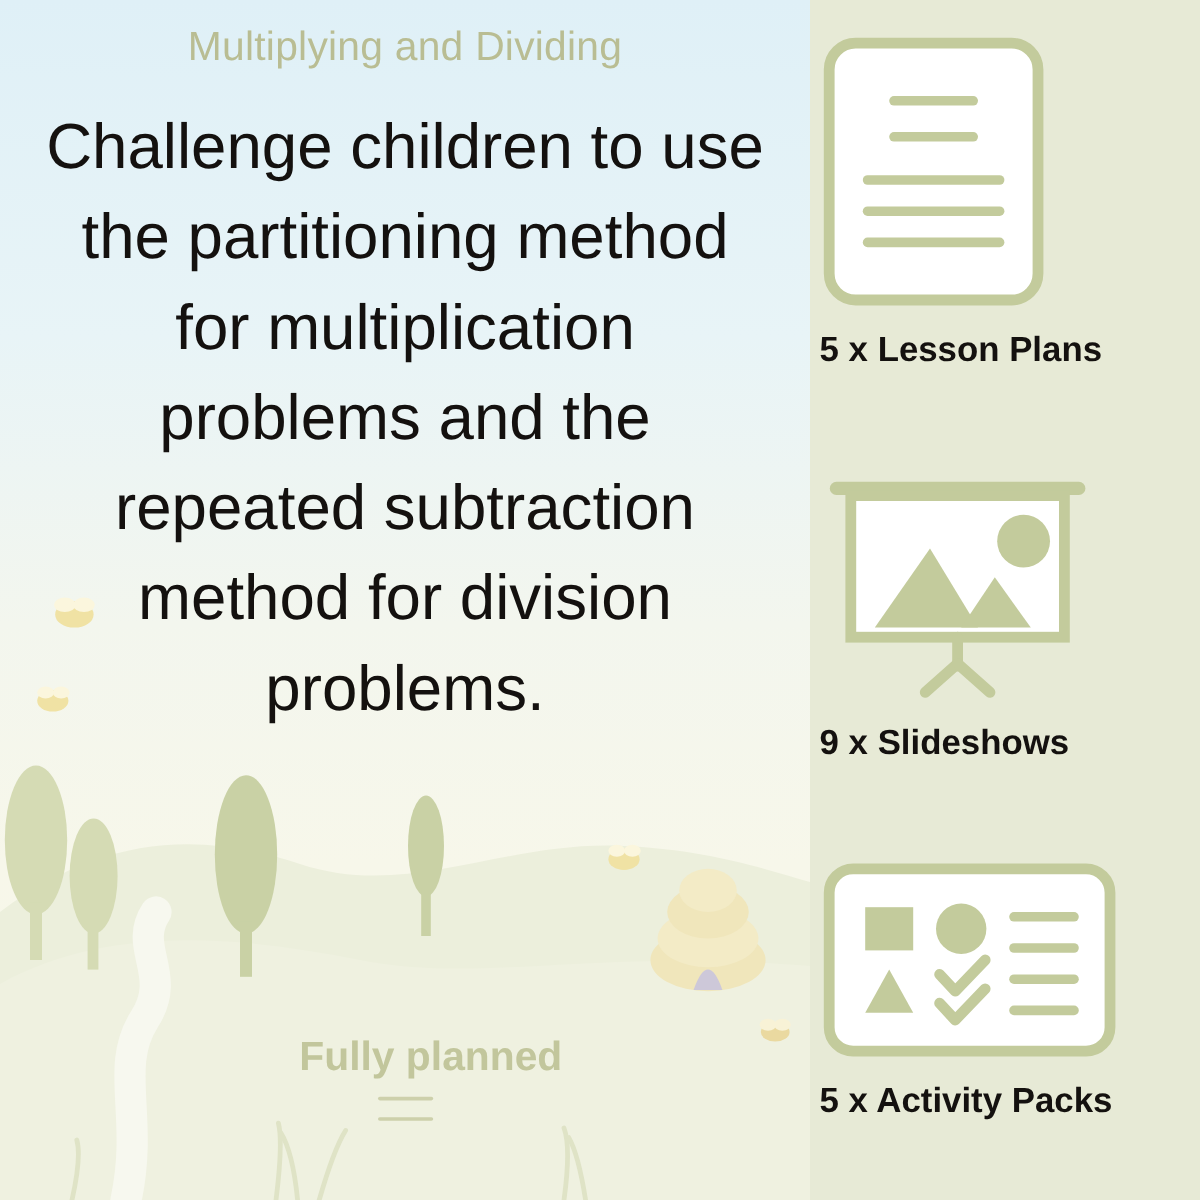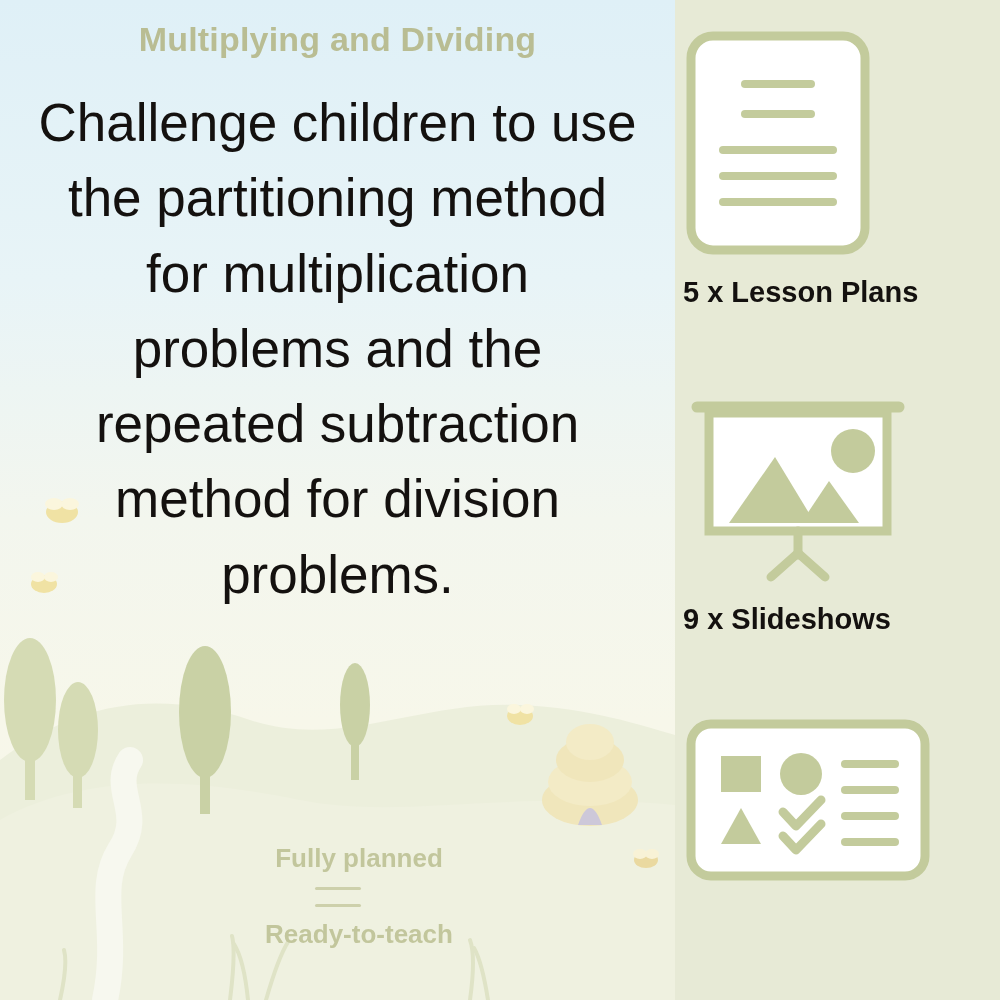--- a/index.html
+++ b/index.html
@@ -42,21 +42,21 @@
     z-index: 5;
     width: 100%;
     height: 100%;
     display: flex;
     flex-direction: column;
     align-items: center;
   }
   .eyebrow {
     margin-top: 20px;
     font-size: 34px;
-    font-weight: bold;
+    font-weight: normal;
     color: #b9bd93;
     letter-spacing: 0.2px;
     text-align: center;
   }
   .headline {
     margin-top: 26px;
     width: 610px;
     text-align: center;
     font-size: 53px;
     line-height: 1.42;
@@ -65,21 +65,21 @@
   }
   .features {
     position: absolute;
     bottom: 52px;
     left: 0;
     width: 675px;
     text-align: center;
     color: #c2c69c;
   }
   .feature {
-    font-size: 26px;
+    font-size: 34px;
     font-weight: bold;
     line-height: 1.05;
     padding-left: 43px;
   }
   .feature-sep {
     width: 46px;
     height: 3px;
     background: #cdd0ab;
     margin: 14px auto;
     border-radius: 2px;
@@ -183,21 +183,20 @@
 
     <div class="left-content">
       <div class="eyebrow">Multiplying and Dividing</div>
       <div class="headline">Challenge children to use the partitioning method for multiplication problems and the repeated subtraction method for division problems.</div>
     </div>
 
     <div class="features">
       <div class="feature">Fully planned</div>
       <div class="feature-sep"></div>
       <div class="feature-sep"></div>
-      <div class="feature">Ready-to-teach</div>
     </div>
   </div>
 
   <div class="right">
 
     <div class="right-item item-1">
       <div class="icon-box">
         <svg width="190" height="230" viewBox="0 0 190 230">
           <rect x="8" y="8" width="174" height="214" rx="22" ry="22" fill="#ffffff" stroke="#c3cb9c" stroke-width="9"></rect>
           <g stroke="#c3cb9c" stroke-width="8" stroke-linecap="round">
@@ -238,16 +237,17 @@
           <path d="M100,96 L113,110 L138,84" fill="none" stroke="#c3cb9c" stroke-width="9" stroke-linecap="round" stroke-linejoin="round"></path>
           <path d="M100,120 L113,134 L138,108" fill="none" stroke="#c3cb9c" stroke-width="9" stroke-linecap="round" stroke-linejoin="round"></path>
           <g stroke="#c3cb9c" stroke-width="8" stroke-linecap="round">
             <line x1="162" y1="48" x2="212" y2="48"></line>
             <line x1="162" y1="74" x2="212" y2="74"></line>
             <line x1="162" y1="100" x2="212" y2="100"></line>
             <line x1="162" y1="126" x2="212" y2="126"></line>
           </g>
         </svg>
       </div>
+      <div class="item-caption">5 x Activity Packs</div>
     </div>
 
   </div>
 </div>
 
 </body></html>

